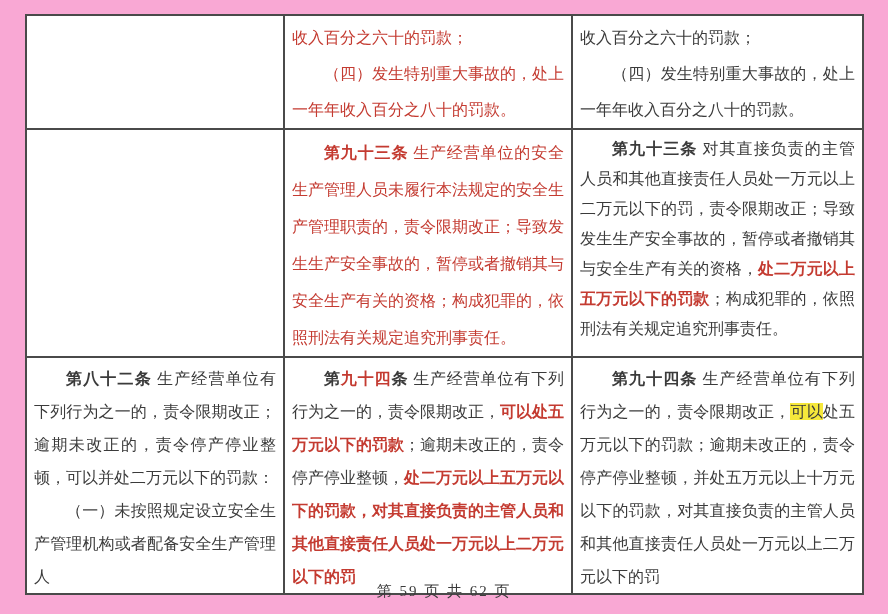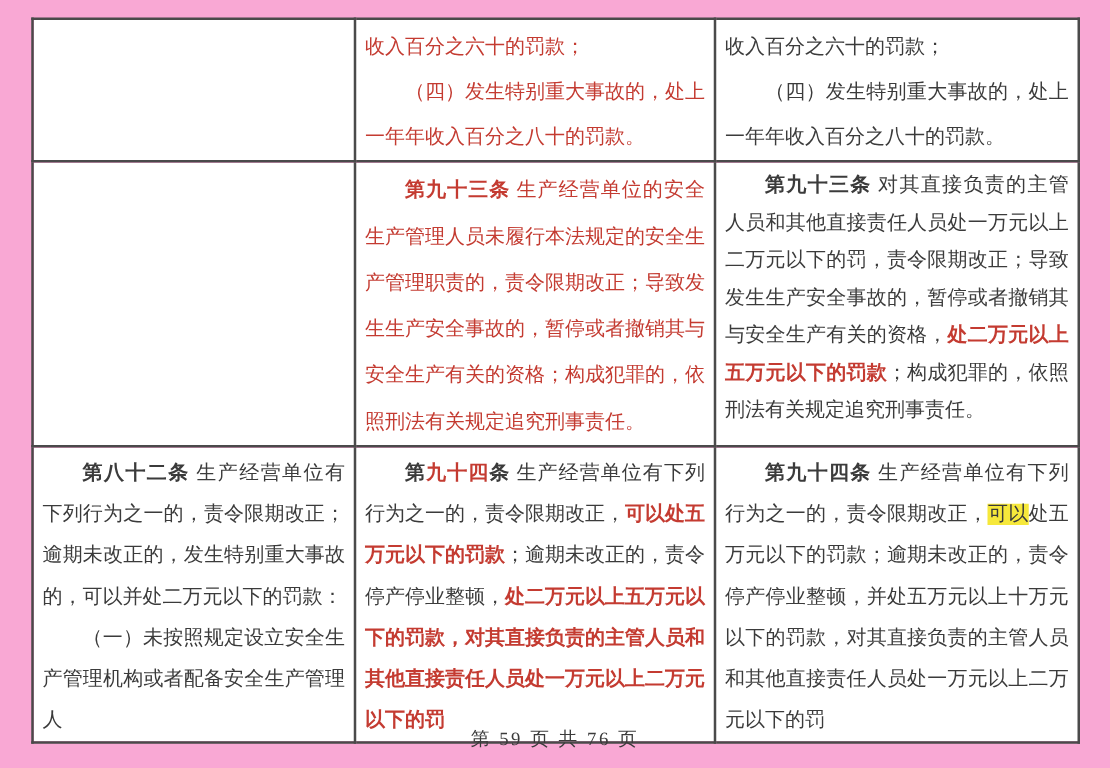--- a/index.html
+++ b/index.html
@@ -97,28 +97,28 @@
       <td class="c1"></td>
       <td class="c2">
             <p class="para indent"><span class="seg red-b">第九十三条</span><span class="seg red"> 生产经营单位的安全生产管理人员未履行本法规定的安全生产管理职责的，责令限期改正；导致发生生产安全事故的，暂停或者撤销其与安全生产有关的资格；构成犯罪的，依照刑法有关规定追究刑事责任。</span></p>
           </td>
       <td class="c3">
             <p class="para indent"><span class="seg ink-b">第九十三条</span><span class="seg ink"> 对其直接负责的主管人员和其他直接责任人员处一万元以上二万元以下的罚，责令限期改正；导致发生生产安全事故的，暂停或者撤销其与安全生产有关的资格，</span><span class="seg red-b">处二万元以上五万元以下的罚款</span><span class="seg ink">；构成犯罪的，依照刑法有关规定追究刑事责任。</span></p>
           </td>
     </tr>
     <tr class="r3">
       <td class="c1">
-            <p class="para indent"><span class="seg ink-b">第八十二条</span><span class="seg ink"> 生产经营单位有下列行为之一的，责令限期改正；逾期未改正的，发生特别重大事故的，可以并处二万元以下的罚款：</span></p>
+            <p class="para indent"><span class="seg ink-b">第八十二条</span><span class="seg ink"> 生产经营单位有下列行为之一的，责令限期改正；逾期未改正的，责令停产停业整顿，可以并处二万元以下的罚款：</span></p>
             <p class="para indent"><span class="seg ink">（一）未按照规定设立安全生产管理机构或者配备安全生产管理人</span></p>
           </td>
       <td class="c2">
             <p class="para indent"><span class="seg ink-b">第</span><span class="seg red-b">九十四</span><span class="seg ink-b">条</span><span class="seg ink"> 生产经营单位有下列行为之一的，责令限期改正，</span><span class="seg red-b">可以处五万元以下的罚款</span><span class="seg ink">；逾期未改正的，责令停产停业整顿，</span><span class="seg red-b">处二万元以上五万元以下的罚款，对其直接负责的主管人员和其他直接责任人员处一万元以上二万元以下的罚</span></p>
           </td>
       <td class="c3">
             <p class="para indent"><span class="seg ink-b">第九十四条</span><span class="seg ink"> 生产经营单位有下列行为之一的，责令限期改正，</span><span class="seg hl">可以</span><span class="seg ink">处五万元以下的罚款；逾期未改正的，责令停产停业整顿，并处五万元以上十万元以下的罚款，对其直接负责的主管人员和其他直接责任人员处一万元以上二万元以下的罚</span></p>
           </td>
     </tr>
   </tbody>
     </table>
 
-  <div class="footer">第 59 页 共 76 页</div>
+  <div class="footer">第 59 页 共 62 页</div>
 
 </div>
 
 </body></html>

